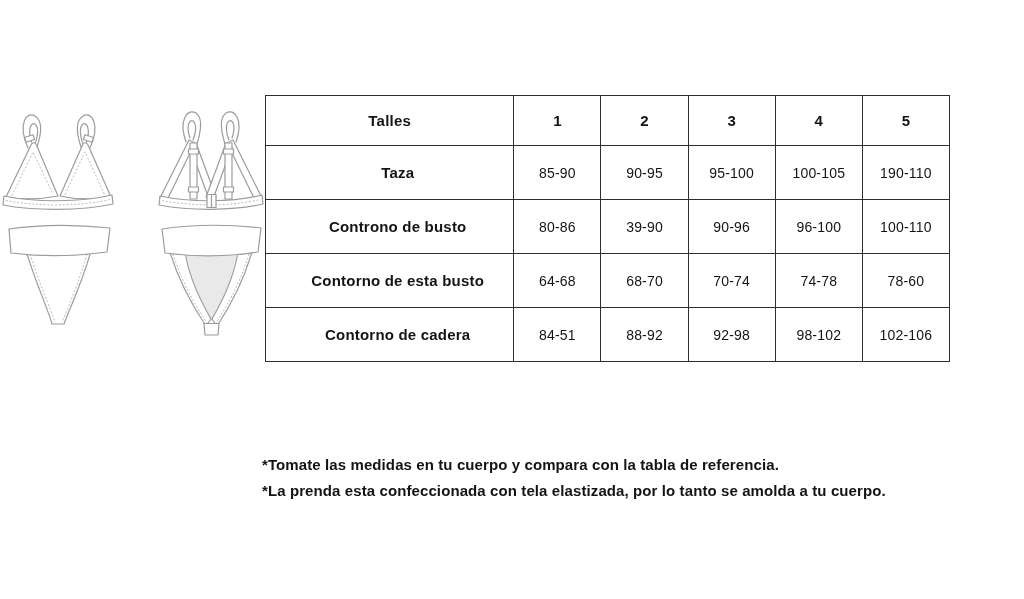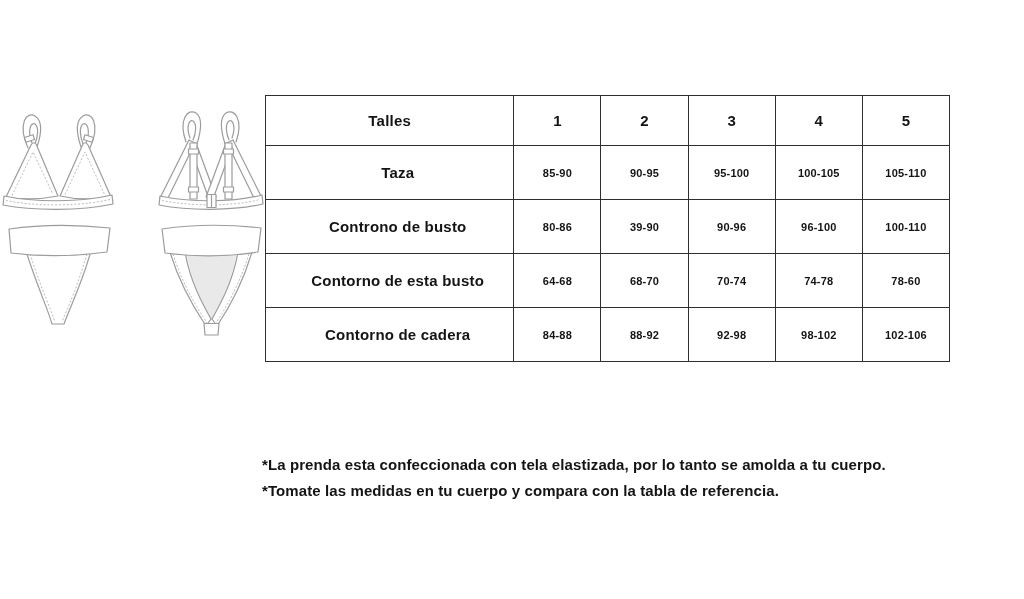--- a/index.html
+++ b/index.html
@@ -58,22 +58,22 @@
     letter-spacing: 0.2px;
   }
   .size-table td.label {
     text-align: center;
     padding-left: 16px;
     font-size: 15px;
     font-weight: bold;
     letter-spacing: 0.2px;
   }
   .size-table td.val {
-    font-size: 11px;
-    font-weight: bold;
+    font-size: 14px;
+    font-weight: normal;
     letter-spacing: 0.2px;
   }
 
   
   .notes {
     position: absolute;
     left: 262px;
     top: 452px;
     font-size: 15px;
     font-weight: bold;
@@ -167,47 +167,47 @@
       <th>3</th>
       <th>4</th>
       <th>5</th>
     </tr>
     <tr class="row">
       <td class="label">Taza</td>
       <td class="val">85-90</td>
       <td class="val">90-95</td>
       <td class="val">95-100</td>
       <td class="val">100-105</td>
-      <td class="val">105-110</td>
+      <td class="val">190-110</td>
     </tr>
     <tr class="row">
       <td class="label">Controno de busto</td>
       <td class="val">80-86</td>
       <td class="val">39-90</td>
       <td class="val">90-96</td>
       <td class="val">96-100</td>
       <td class="val">100-110</td>
     </tr>
     <tr class="row">
       <td class="label">Contorno de esta busto</td>
       <td class="val">64-68</td>
       <td class="val">68-70</td>
       <td class="val">70-74</td>
       <td class="val">74-78</td>
       <td class="val">78-60</td>
     </tr>
     <tr class="row">
       <td class="label">Contorno de cadera</td>
-      <td class="val">84-88</td>
+      <td class="val">84-51</td>
       <td class="val">88-92</td>
       <td class="val">92-98</td>
       <td class="val">98-102</td>
       <td class="val">102-106</td>
     </tr>
   </tbody>
     </table>
 
   <div class="notes">
+    <div>*Tomate las medidas en tu cuerpo y compara con la tabla de referencia.</div>
     <div>*La prenda esta confeccionada con tela elastizada, por lo tanto se amolda a tu cuerpo.</div>
-    <div>*Tomate las medidas en tu cuerpo y compara con la tabla de referencia.</div>
   </div>
 
 </div>
 
 </body></html>

